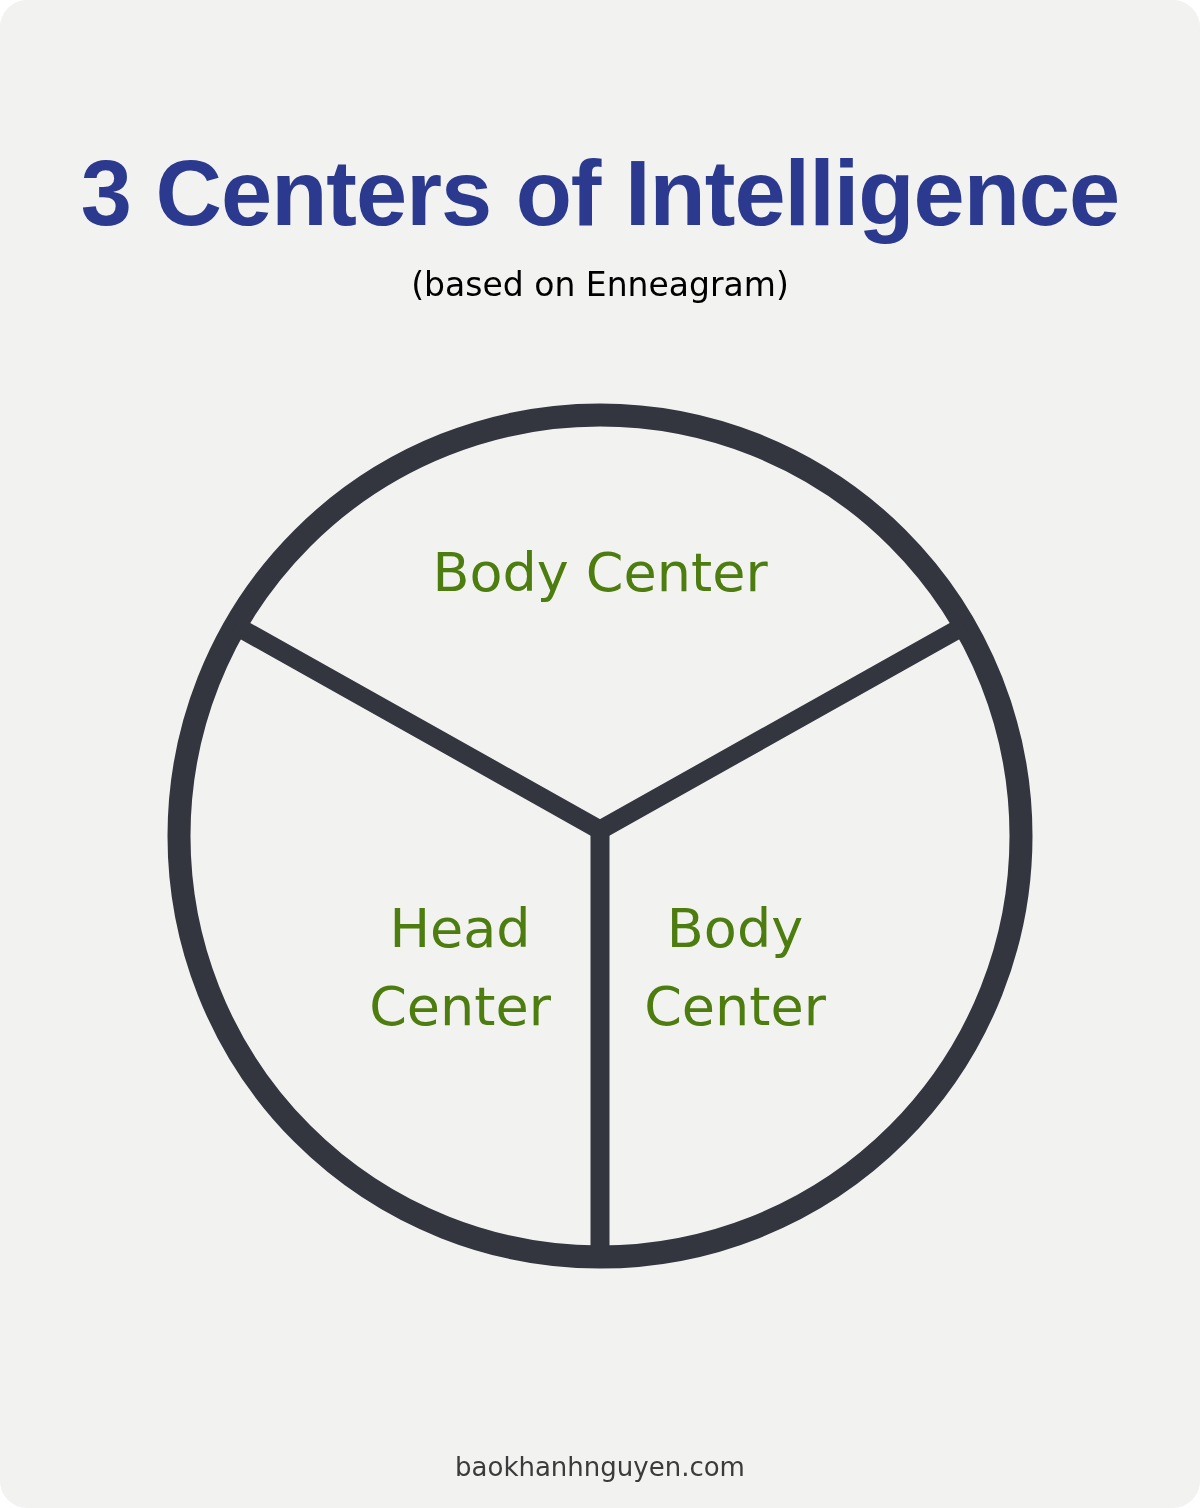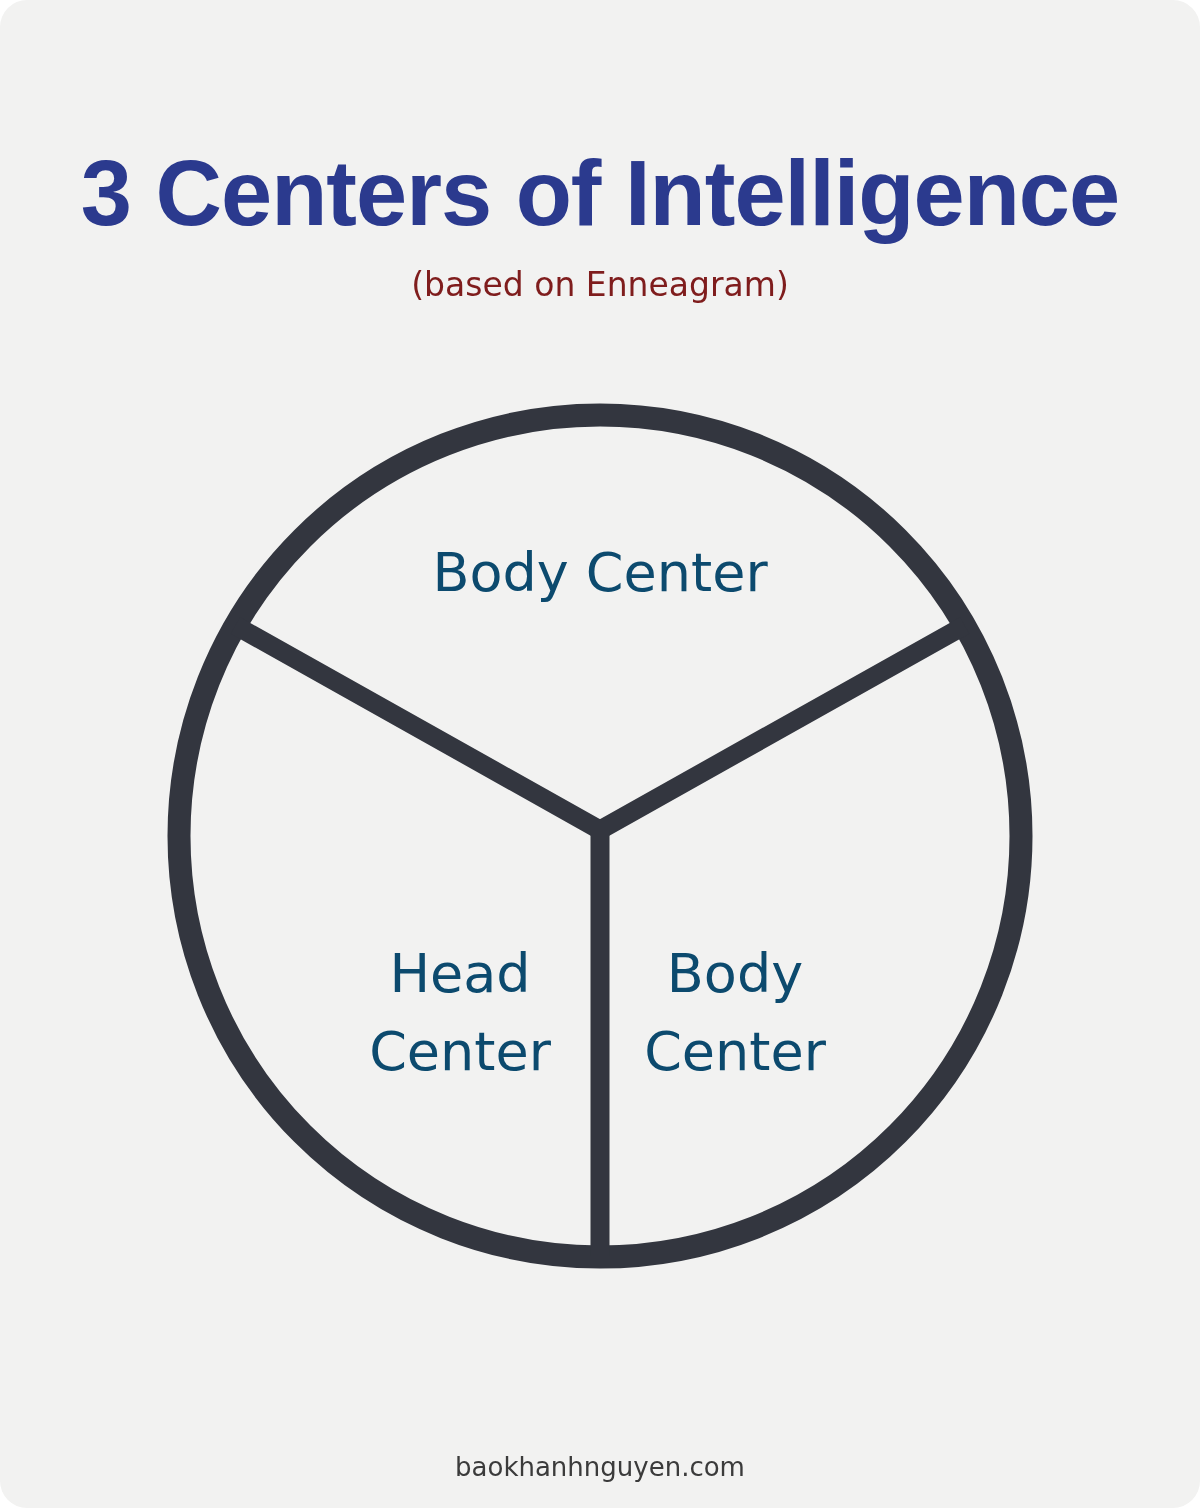--- a/index.html
+++ b/index.html
@@ -31,46 +31,45 @@
   }
   .subtitle {
     position: absolute;
     left: 0;
     right: 0;
     top: 264px;
     text-align: center;
     font-size: 33px;
     font-weight: 400;
     line-height: 42px;
-    color: #7f1d1d;
+    color: #000000;
   }
   .diagram-svg {
     position: absolute;
     left: 0;
     top: 0;
     width: 1200px;
     height: 1508px;
   }
   .section-label {
     position: absolute;
-    color: #0c4a6e;
+    color: #4d7c0f;
     font-size: 54px;
     line-height: 60px;
     text-align: center;
     white-space: nowrap;
   }
   .label-body {
     left: 0;
     right: 0;
     top: 543px;
   }
   .label-two-line {
     width: 300px;
     line-height: 78px;
-    margin-top: 45px;
   }
   .label-head {
     left: 310px;
     top: 890px;
   }
   .label-heart {
     left: 585px;
     top: 890px;
   }
   .footer {

